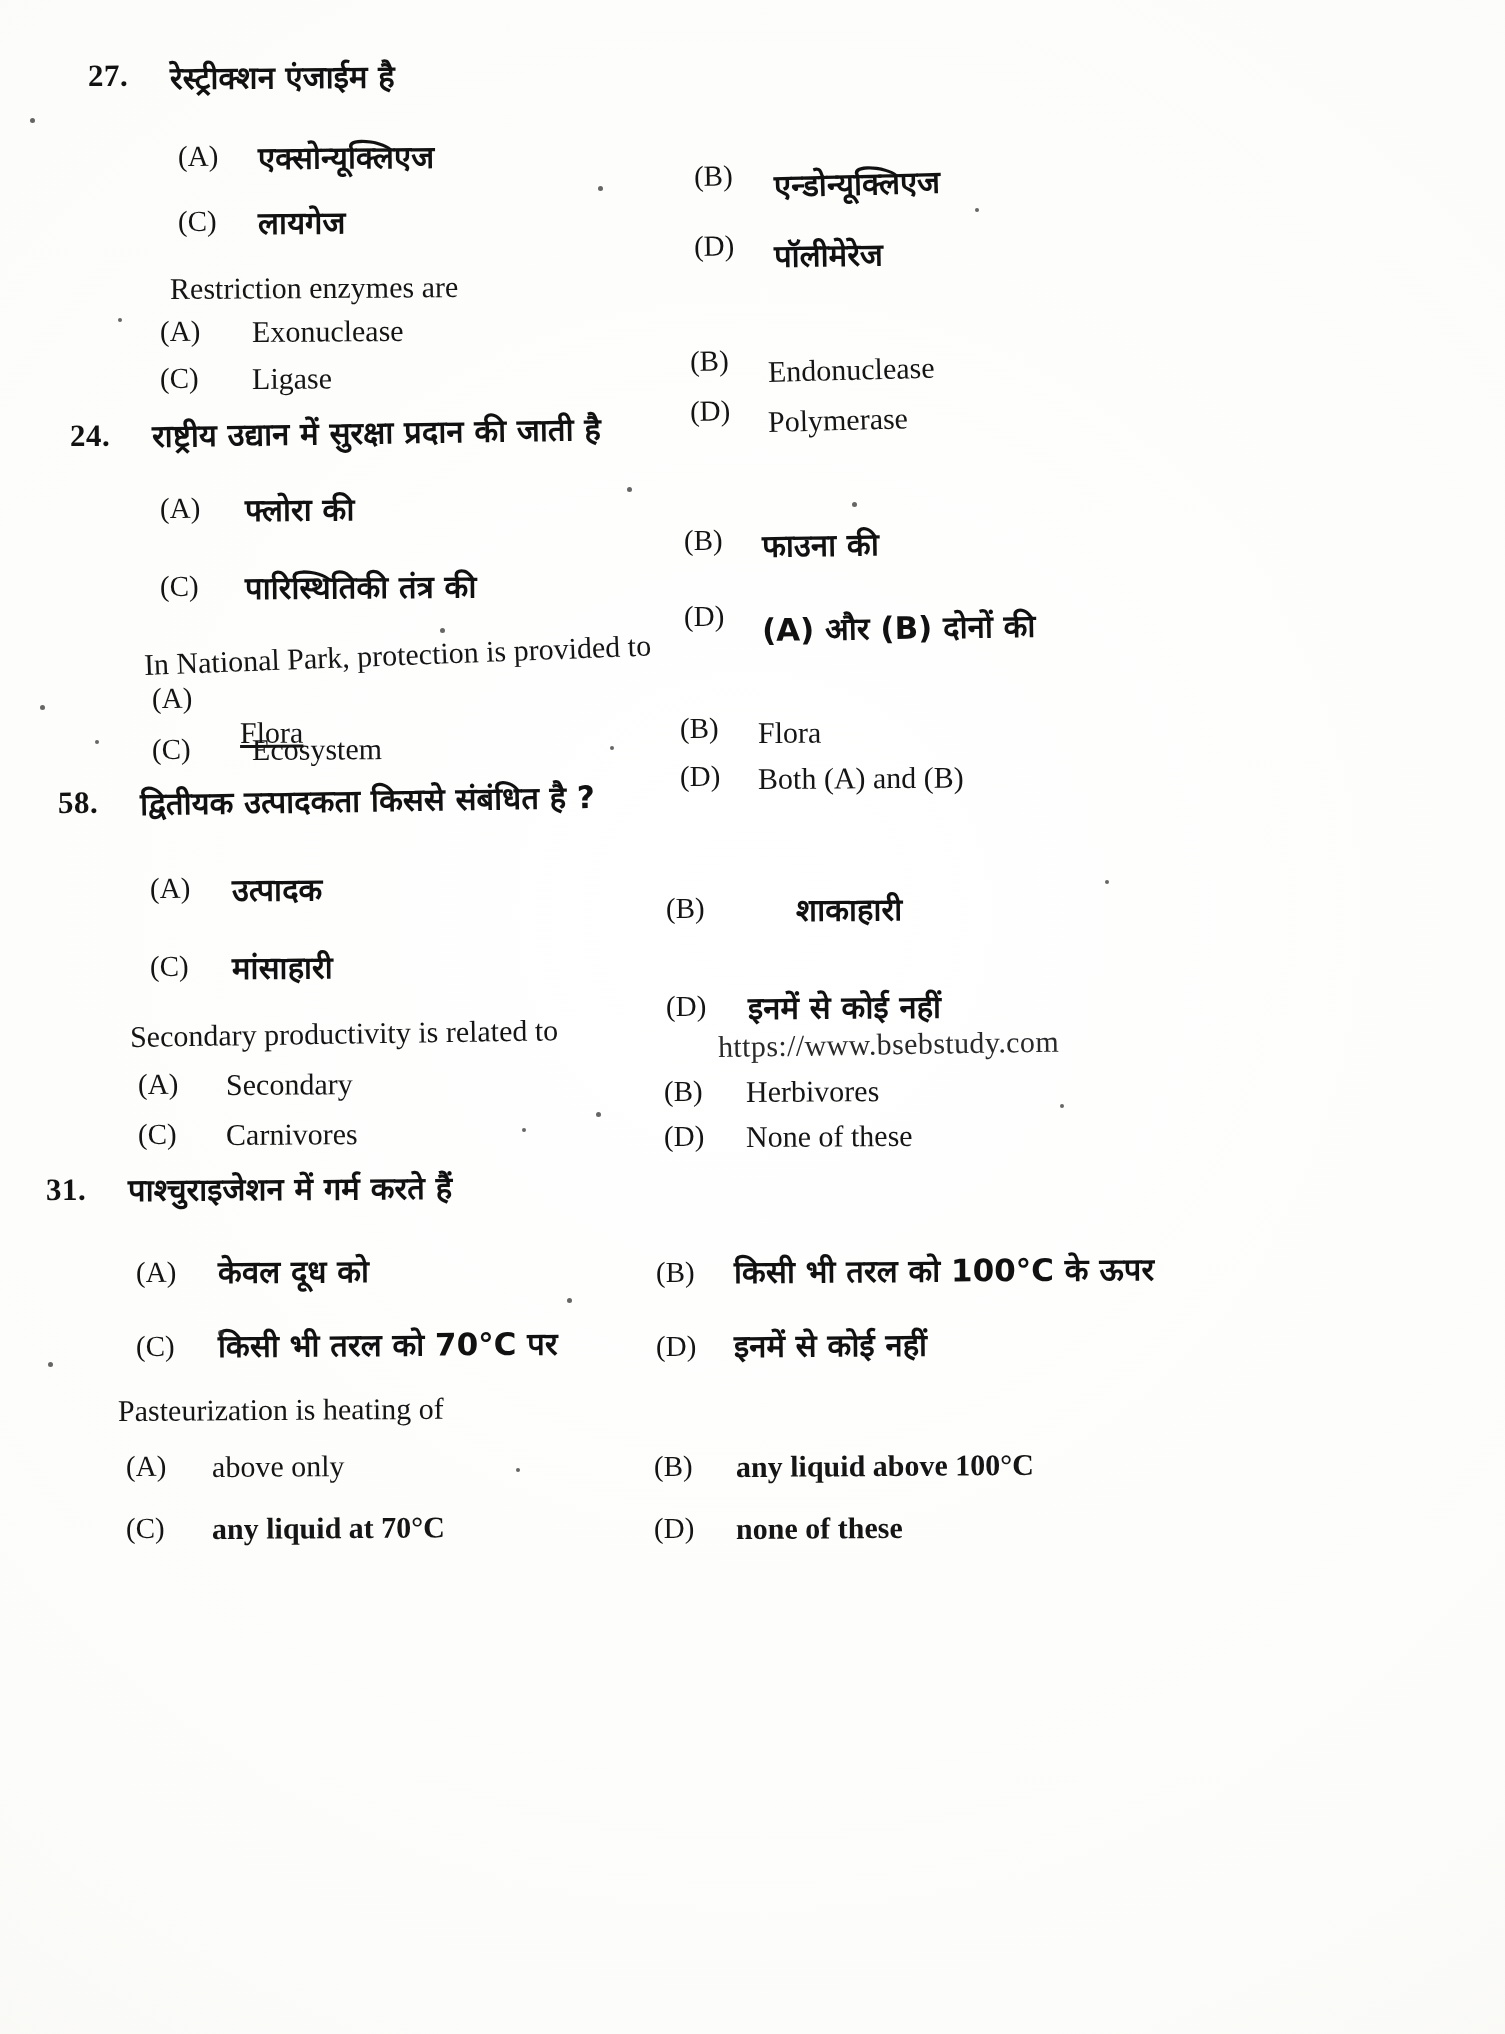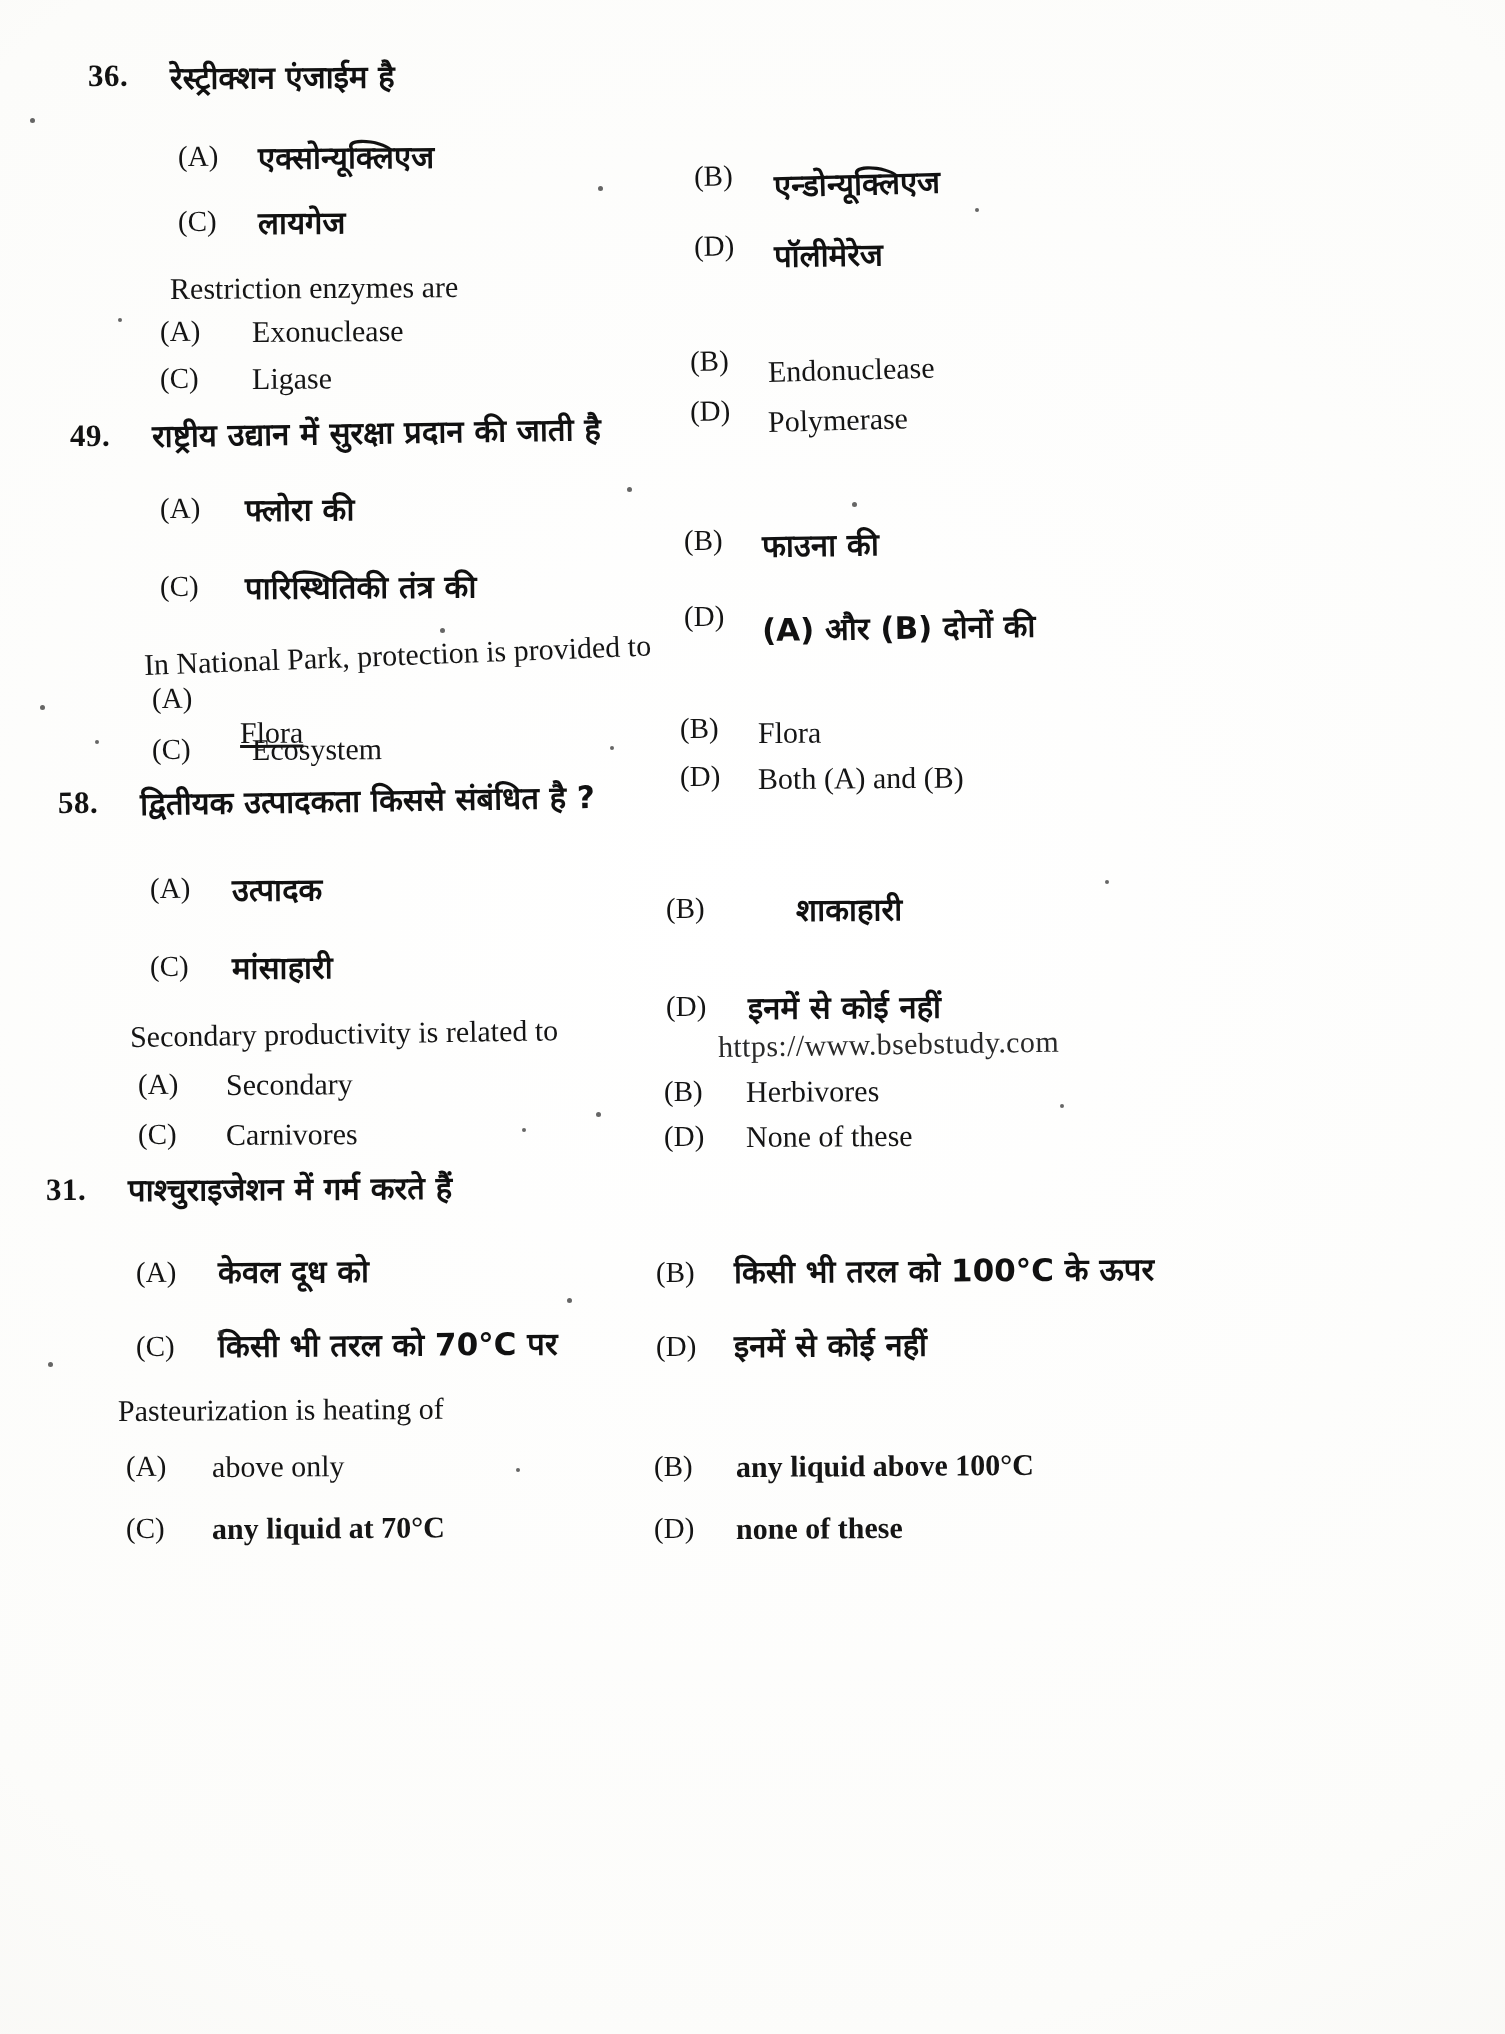--- a/index.html
+++ b/index.html
@@ -87,21 +87,21 @@
 </style>
 </head>
 <body>
 
 <div class="paper"></div>
 
 <div class="sheet">
 
   <div>
 
-    <span class="q-num sk0" style="left:88px; top:58px;">36.</span>
+    <span class="q-num sk0" style="left:88px; top:58px;">27.</span>
 
     <span class="hi sk0" style="left:170px; top:56px;">रेस्ट्रीक्शन एंजाईम है</span>
 
     <span class="opt-lbl sk0" style="left:178px; top:140px;">(A)</span>
     <span class="hi sk0" style="left:258px; top:136px;">एक्सोन्यूक्लिएज</span>
 
     <span class="opt-lbl sk1" style="left:694px; top:160px;">(B)</span>
     <span class="hi sk2" style="left:774px; top:164px;">एन्डोन्यूक्लिएज</span>
 
     <span class="opt-lbl sk0" style="left:178px; top:205px;">(C)</span>
@@ -120,21 +120,21 @@
 
     <span class="opt-lbl sk0" style="left:160px; top:362px;">(C)</span>
     <span class="en sk0" style="left:252px; top:362px;">Ligase</span>
 
     <span class="opt-lbl sk1" style="left:690px; top:395px;">(D)</span>
     <span class="en sk2" style="left:768px; top:405px;">Polymerase</span>
   </div>
 
   <div>
 
-    <span class="q-num sk0" style="left:70px; top:418px;">49.</span>
+    <span class="q-num sk0" style="left:70px; top:418px;">24.</span>
 
     <span class="hi sk1" style="left:152px; top:414px;">राष्ट्रीय उद्यान में सुरक्षा प्रदान की जाती है</span>
 
     <span class="opt-lbl sk0" style="left:160px; top:492px;">(A)</span>
     <span class="hi sk0" style="left:245px; top:488px;">फ्लोरा की</span>
 
     <span class="opt-lbl sk0" style="left:684px; top:524px;">(B)</span>
     <span class="hi sk1" style="left:762px; top:524px;">फाउना की</span>
 
     <span class="opt-lbl sk0" style="left:160px; top:570px;">(C)</span>

